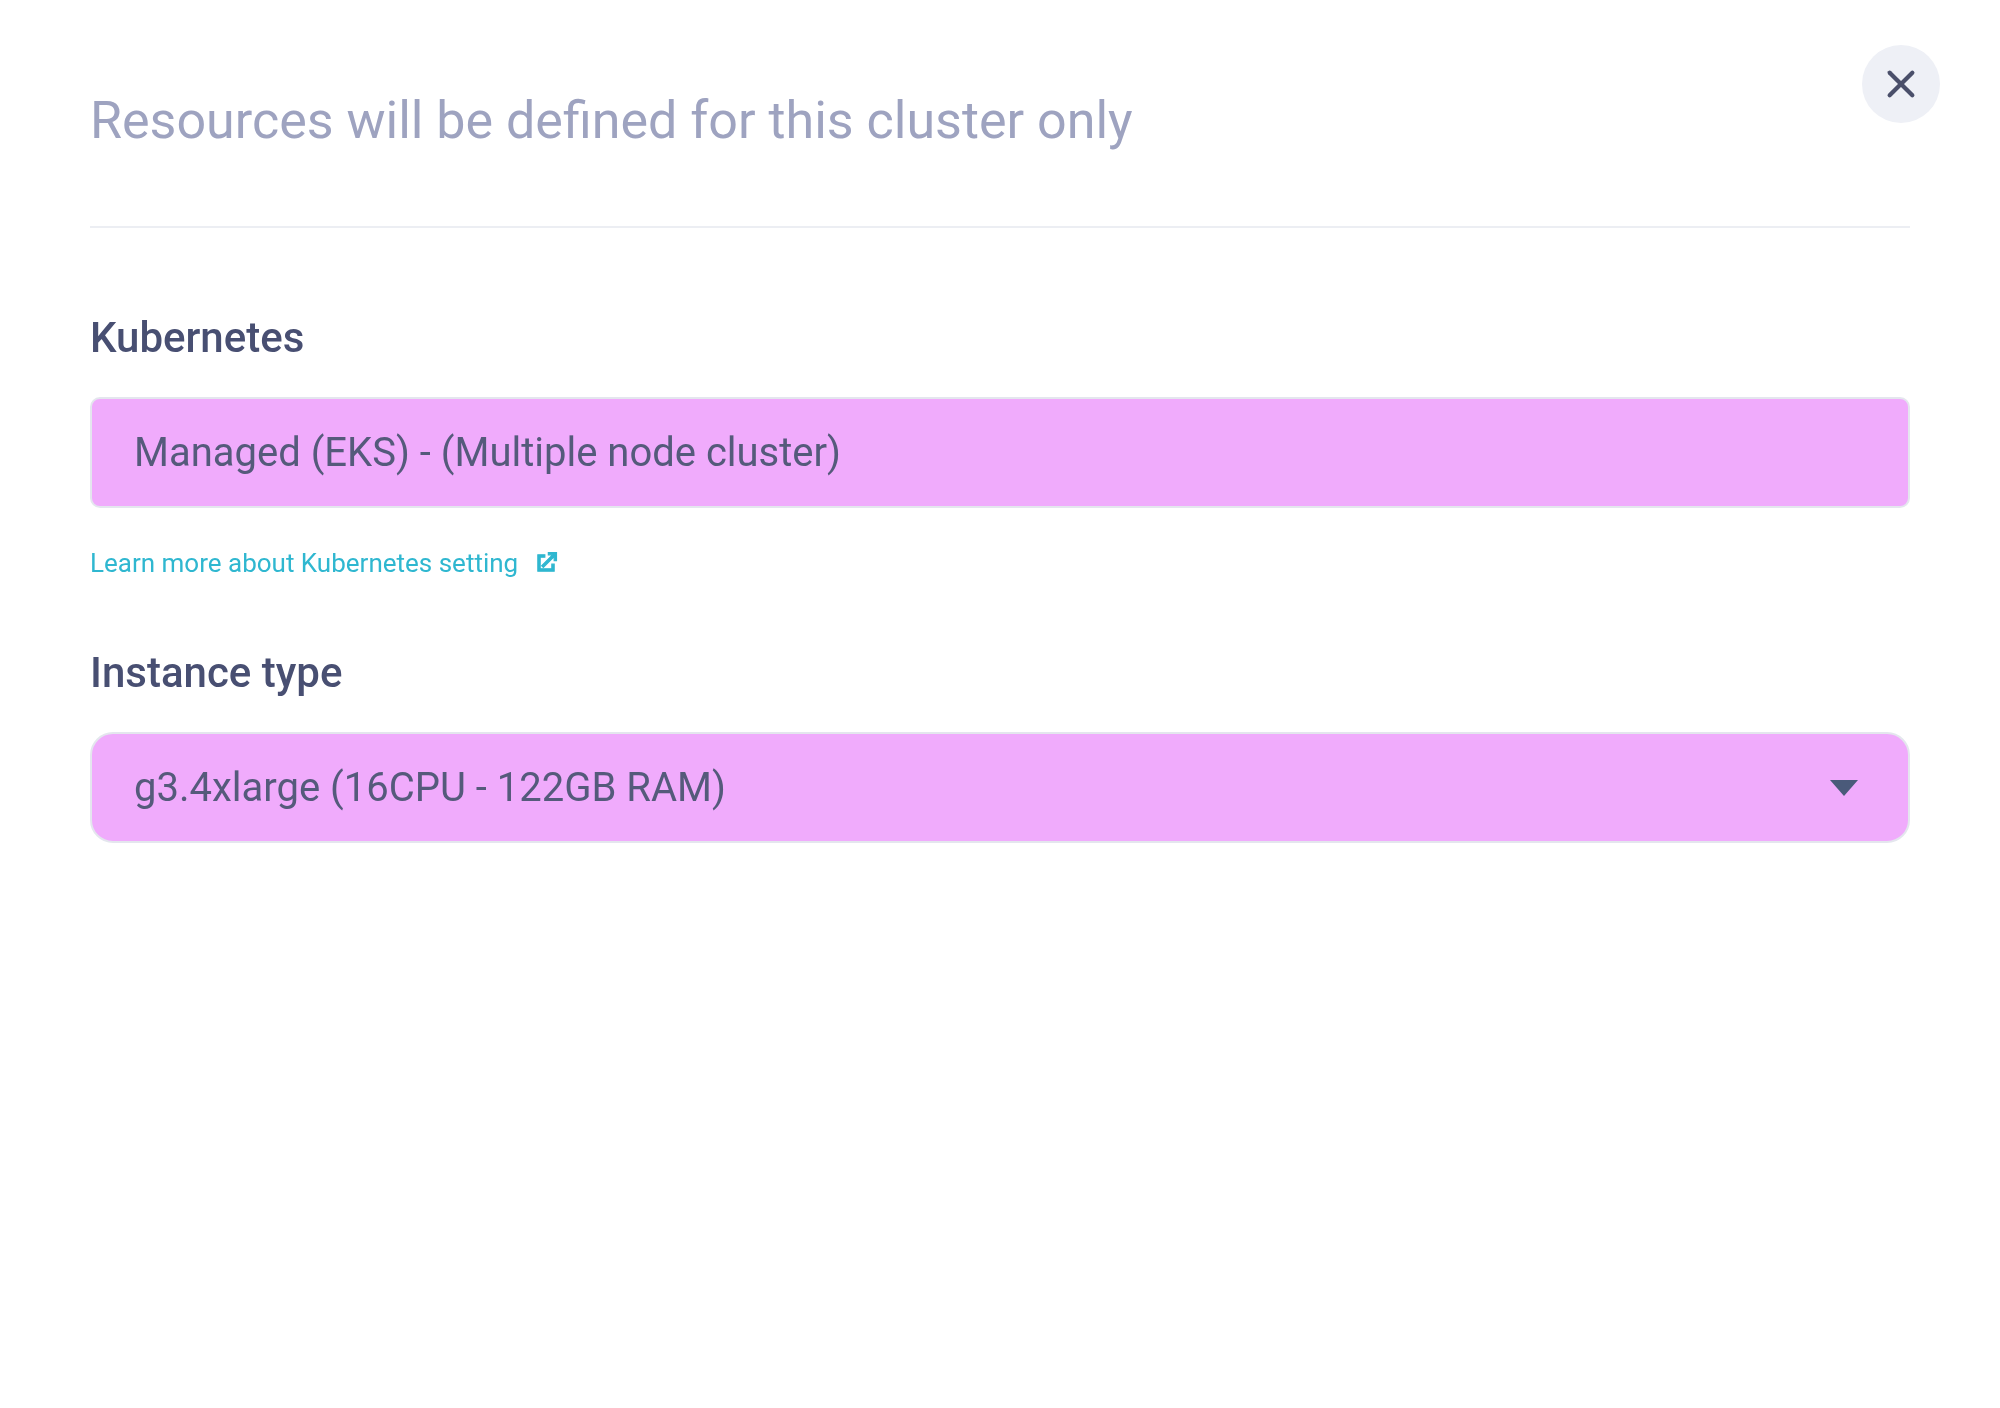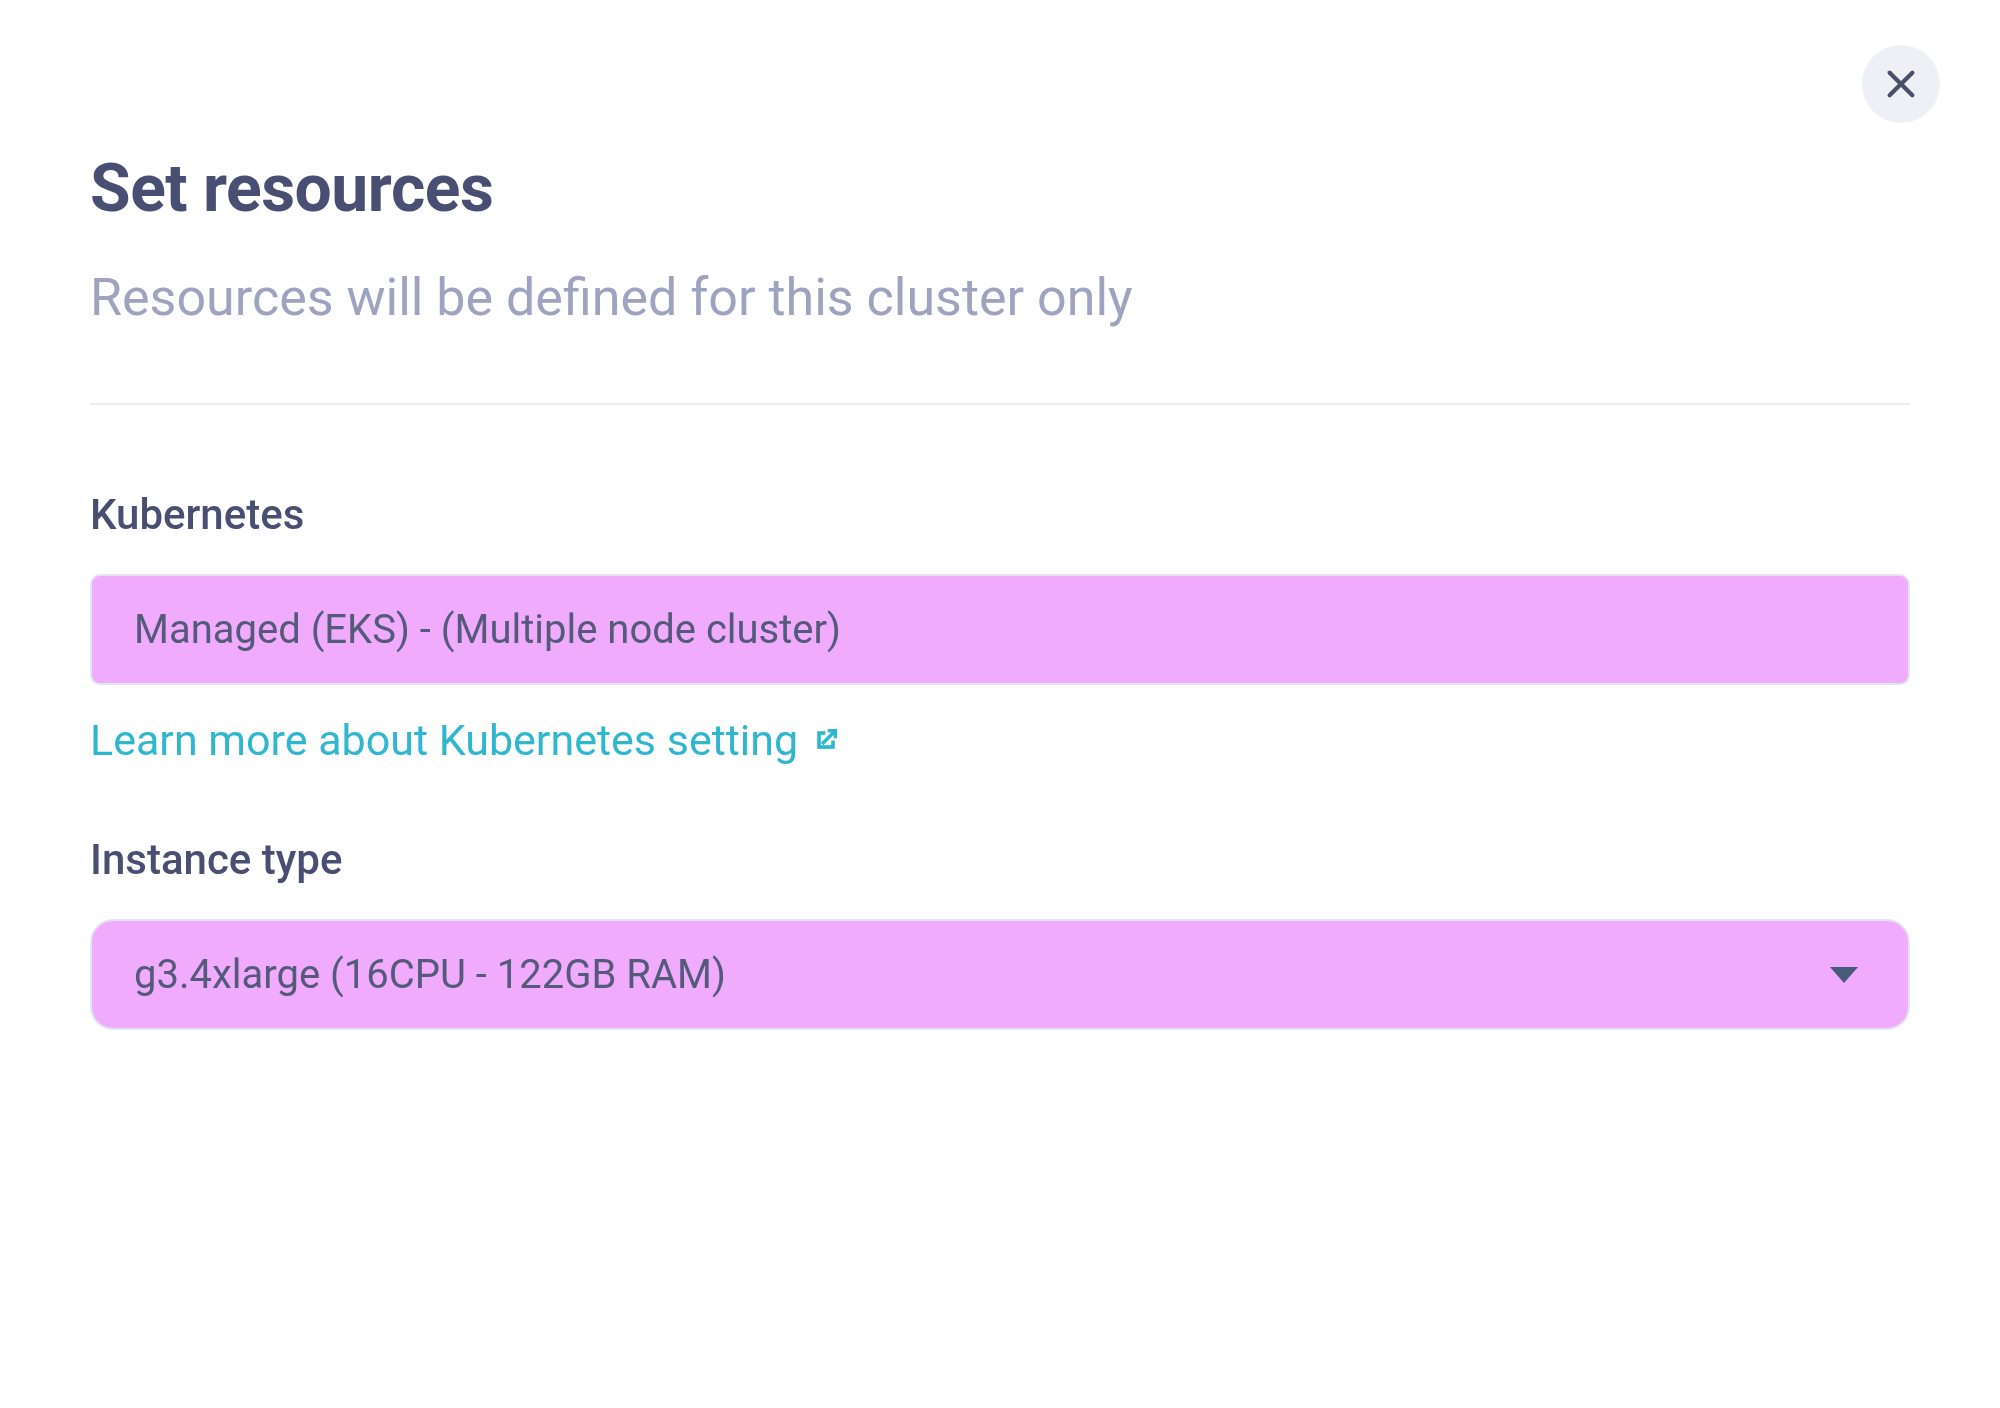--- a/index.html
+++ b/index.html
@@ -106,24 +106,24 @@
       border-right: 14px solid transparent;
       border-top: 16px solid #4a5a7a;
       margin-right: 8px;
     }
 
     .help-link {
       display: inline-flex;
       align-items: center;
       gap: 14px;
       color: #2fb7d0;
-      font-size: 43px;
+      font-size: 26px;
       font-weight: 400;
       text-decoration: none;
-      margin-top: 30px;
+      margin-top: 40px;
       text-align: right;
     }
 
     .help-link svg {
       width: 28px;
       height: 28px;
       stroke: #2fb7d0;
       fill: #2fb7d0;
     }
   </style>
@@ -132,21 +132,20 @@
 
 <div class="modal">
 
   <button class="close-btn">
     <svg viewBox="0 0 24 24">
       <line x1="4" y1="4" x2="20" y2="20"></line>
       <line x1="20" y1="4" x2="4" y2="20"></line>
     </svg>
   </button>
 
-  <h1 class="title">Set resources</h1>
   <p class="subtitle">Resources will be defined for this cluster only</p>
 
   <hr class="divider">
 
   <div class="field-group">
     <div class="field-label">Kubernetes</div>
     <div class="field-box">
       <span>Managed (EKS) - (Multiple node cluster)</span>
     </div>
     <a href="#" class="help-link">

